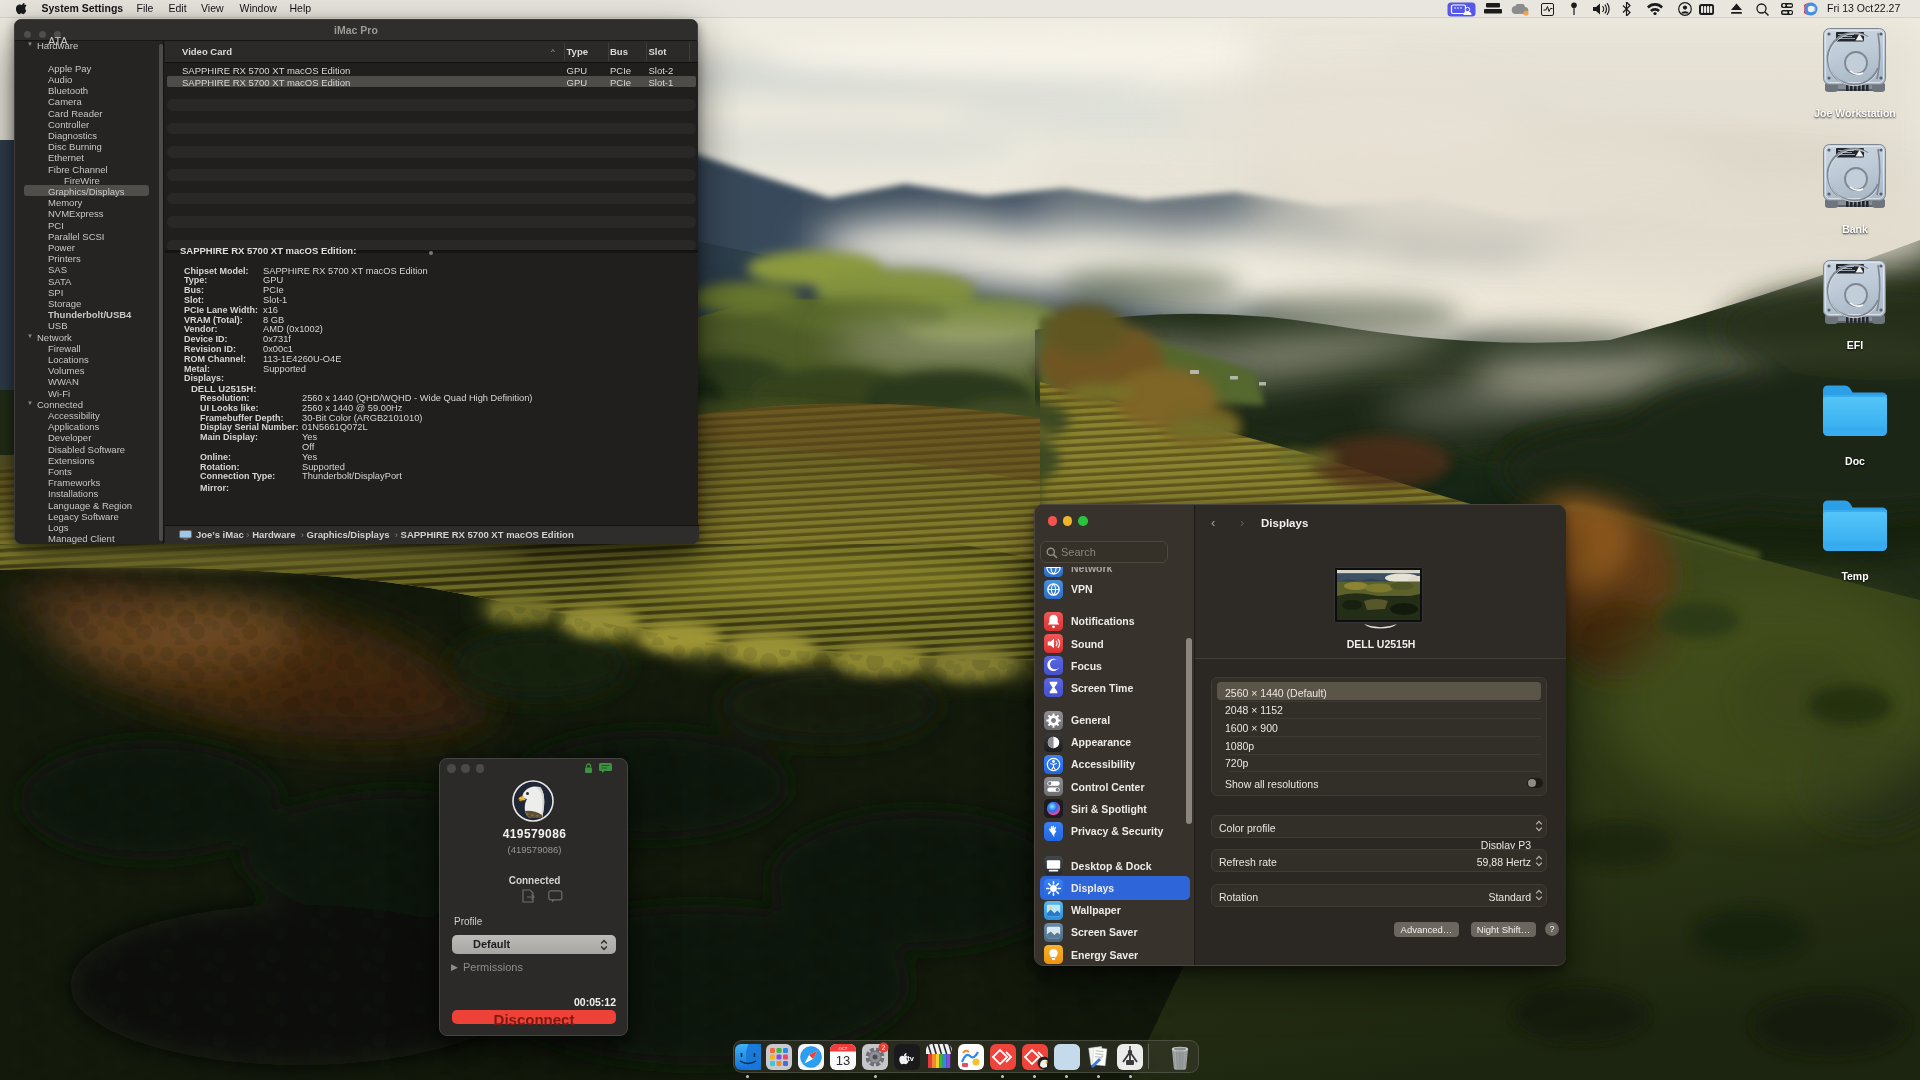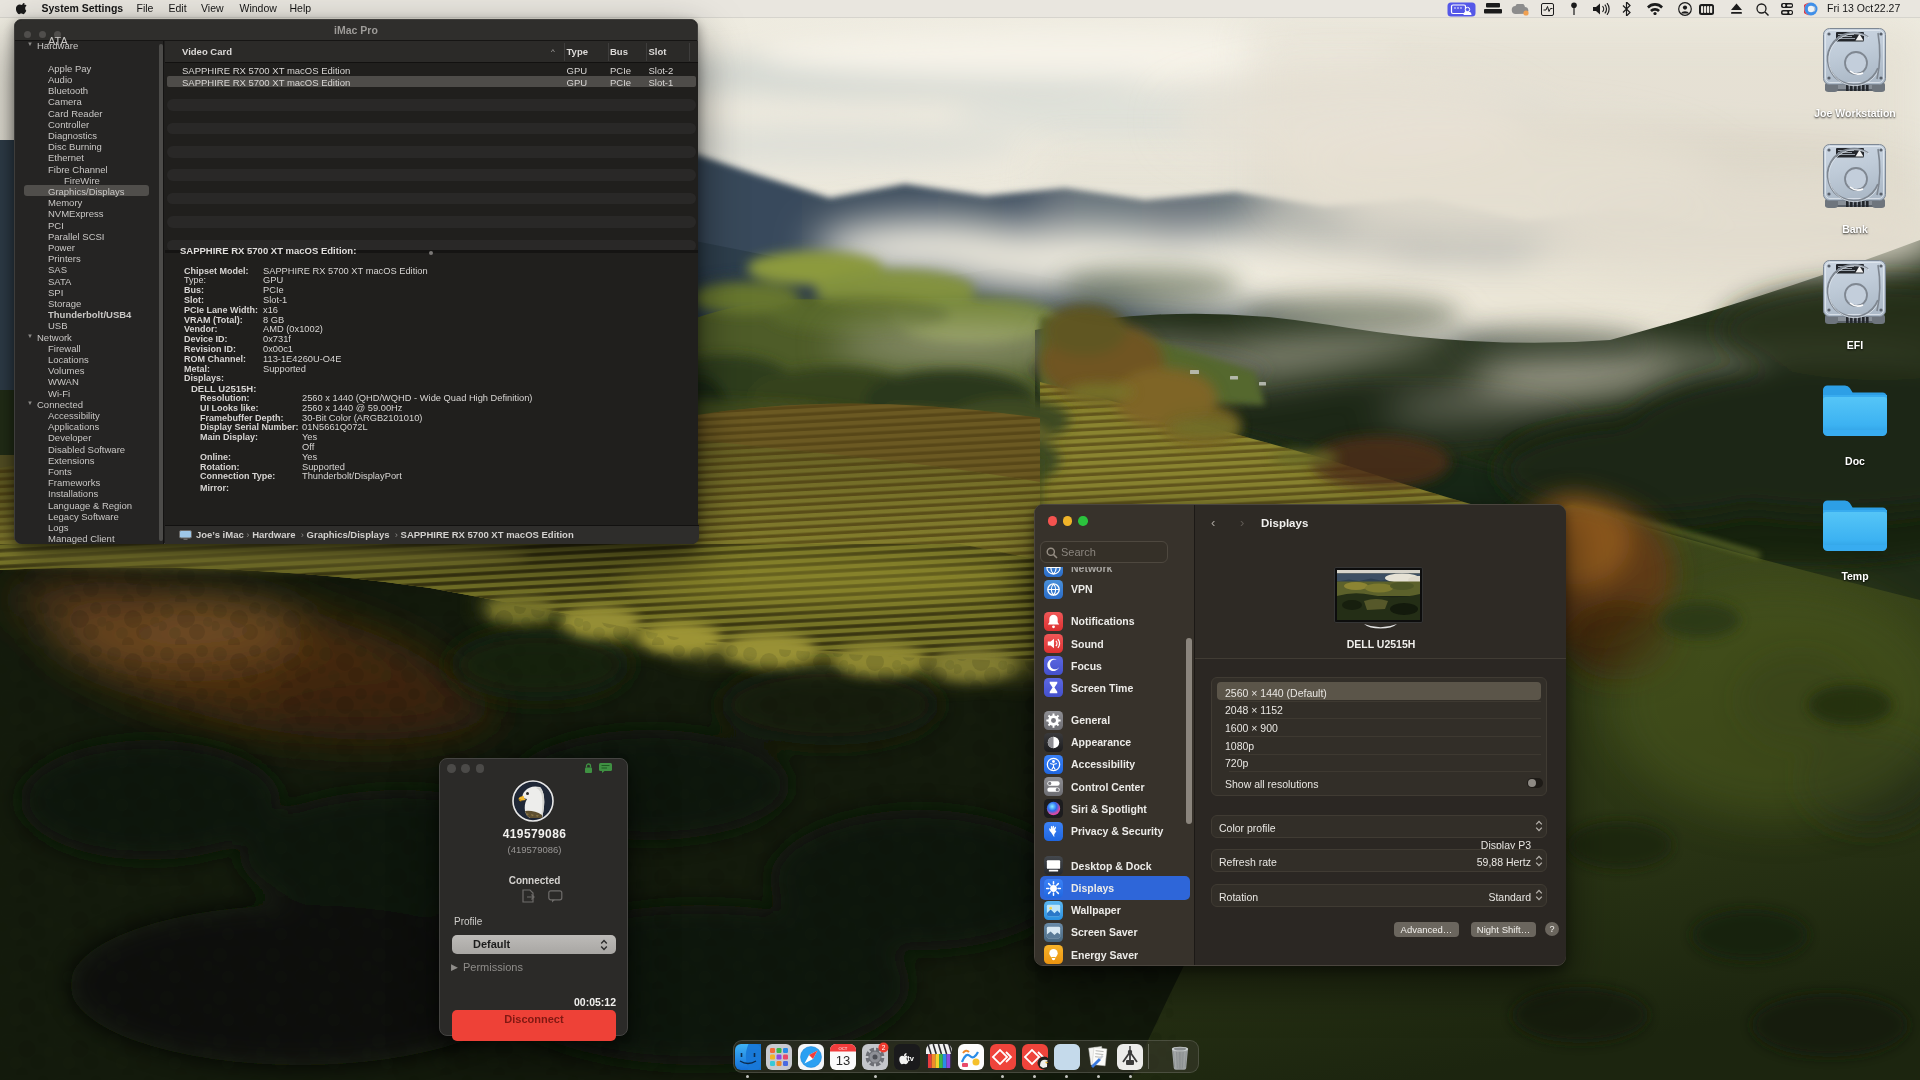--- a/index.html
+++ b/index.html
@@ -552,21 +552,21 @@
       <div class="abs" style="left:152px;top:125.9px;width:529px;height:11.7px;background:#292827;border-radius:6px;"></div>
       <div class="abs" style="left:152px;top:149.3px;width:529px;height:11.7px;background:#292827;border-radius:6px;"></div>
       <div class="abs" style="left:152px;top:172.7px;width:529px;height:11.7px;background:#292827;border-radius:6px;"></div>
       <div class="abs" style="left:152px;top:196.1px;width:529px;height:11.7px;background:#292827;border-radius:6px;"></div>
       <div class="abs" style="left:152px;top:219.5px;width:529px;height:11.7px;background:#292827;border-radius:6px;"></div>
       <div class="abs" style="left:150px;top:230px;width:533px;height:3px;background:#151413;"></div>
       <div class="abs" style="left:414px;top:230.5px;width:4px;height:4px;border-radius:50%;background:#7a7876;"></div>
       <div class="abs" style="left:165px;top:224.5px;font-size:9.5px;font-weight:bold;color:#e0dedc;">SAPPHIRE RX 5700 XT macOS Edition:</div>
       <div class="abs" style="left:169px;top:245.5px;font-size:9px;font-weight:bold;color:#d6d4d2;">Chipset Model:</div>
       <div class="abs" style="left:248px;top:245.5px;font-size:9.3px;color:#d6d4d2;white-space:nowrap;">SAPPHIRE RX 5700 XT macOS Edition</div>
-      <div class="abs" style="left:169px;top:255.3px;font-size:9px;font-weight:normal;color:#d6d4d2;">Type:</div>
+      <div class="abs" style="left:169px;top:255.3px;font-size:9px;font-weight:bold;color:#d6d4d2;">Type:</div>
       <div class="abs" style="left:248px;top:255.3px;font-size:9.3px;color:#d6d4d2;white-space:nowrap;">GPU</div>
       <div class="abs" style="left:169px;top:265.1px;font-size:9px;font-weight:bold;color:#d6d4d2;">Bus:</div>
       <div class="abs" style="left:248px;top:265.1px;font-size:9.3px;color:#d6d4d2;white-space:nowrap;">PCIe</div>
       <div class="abs" style="left:169px;top:274.9px;font-size:9px;font-weight:bold;color:#d6d4d2;">Slot:</div>
       <div class="abs" style="left:248px;top:274.9px;font-size:9.3px;color:#d6d4d2;white-space:nowrap;">Slot-1</div>
       <div class="abs" style="left:169px;top:284.7px;font-size:9px;font-weight:bold;color:#d6d4d2;">PCIe Lane Width:</div>
       <div class="abs" style="left:248px;top:284.7px;font-size:9.3px;color:#d6d4d2;white-space:nowrap;">x16</div>
       <div class="abs" style="left:169px;top:294.5px;font-size:9px;font-weight:bold;color:#d6d4d2;">VRAM (Total):</div>
       <div class="abs" style="left:248px;top:294.5px;font-size:9.3px;color:#d6d4d2;white-space:nowrap;">8 GB</div>
       <div class="abs" style="left:169px;top:304.3px;font-size:9px;font-weight:bold;color:#d6d4d2;">Vendor:</div>
@@ -824,21 +824,21 @@
       </svg>
       <div class="abs" style="left:14px;top:157px;font-size:10px;color:#cfcdca;">Profile</div>
       <div class="abs" style="left:12px;top:176px;width:164px;height:19px;border-radius:5px;background:linear-gradient(#bdbbb8,#a8a6a3);"></div>
       <div class="abs" style="left:33px;top:179px;font-size:11px;font-weight:bold;color:#1c1c1c;">Default</div>
       <svg class="abs" style="left:160px;top:179.5px" width="8" height="12" viewBox="0 0 8 12">
         <path d="M1.2,4.6 L4,1.6 L6.8,4.6 M1.2,7.4 L4,10.4 L6.8,7.4" stroke="#2c2c2c" stroke-width="1.4" fill="none"></path>
       </svg>
       <div class="abs" style="left:11px;top:203px;font-size:9px;color:#8f8d8a;">▶</div>
       <div class="abs" style="left:23px;top:201.5px;font-size:11px;color:#8f8d8a;">Permissions</div>
       <div class="abs" style="left:0px;top:236.5px;width:176px;text-align:right;font-size:10.5px;font-weight:bold;color:#f0efed;">00:05:12</div>
-      <div class="abs" style="left:12px;top:251px;width:164px;height:31px;border-radius:5px;background:#ee4137;text-align:center;line-height:19px;font-size:11px;font-weight:bold;color:#801812;">Disconnect</div>
+      <div class="abs" style="left:12px;top:251px;width:164px;height:14px;border-radius:5px;background:#ee4137;text-align:center;line-height:19px;font-size:15px;font-weight:bold;color:#801812;">Disconnect</div>
     </div>
     <div class="abs" style="left:733px;top:1040px;width:466px;height:33px;background:rgba(58,58,45,0.55);border:1px solid rgba(255,255,255,0.14);border-radius:9px;backdrop-filter:none;"></div>
     <div class="abs" style="left:734.5px;top:1043.5px;width:26px;height:26px;"><svg width="26" height="26" viewBox="0 0 26 26">
         <defs>
           <linearGradient id="fnd" x1="0" y1="0" x2="0" y2="1">
             <stop offset="0" stop-color="#3fb2f5"></stop>
             <stop offset="1" stop-color="#1470d8"></stop>
           </linearGradient>
         </defs>
         <rect width="26" height="26" rx="6" fill="url(#fnd)"></rect>

